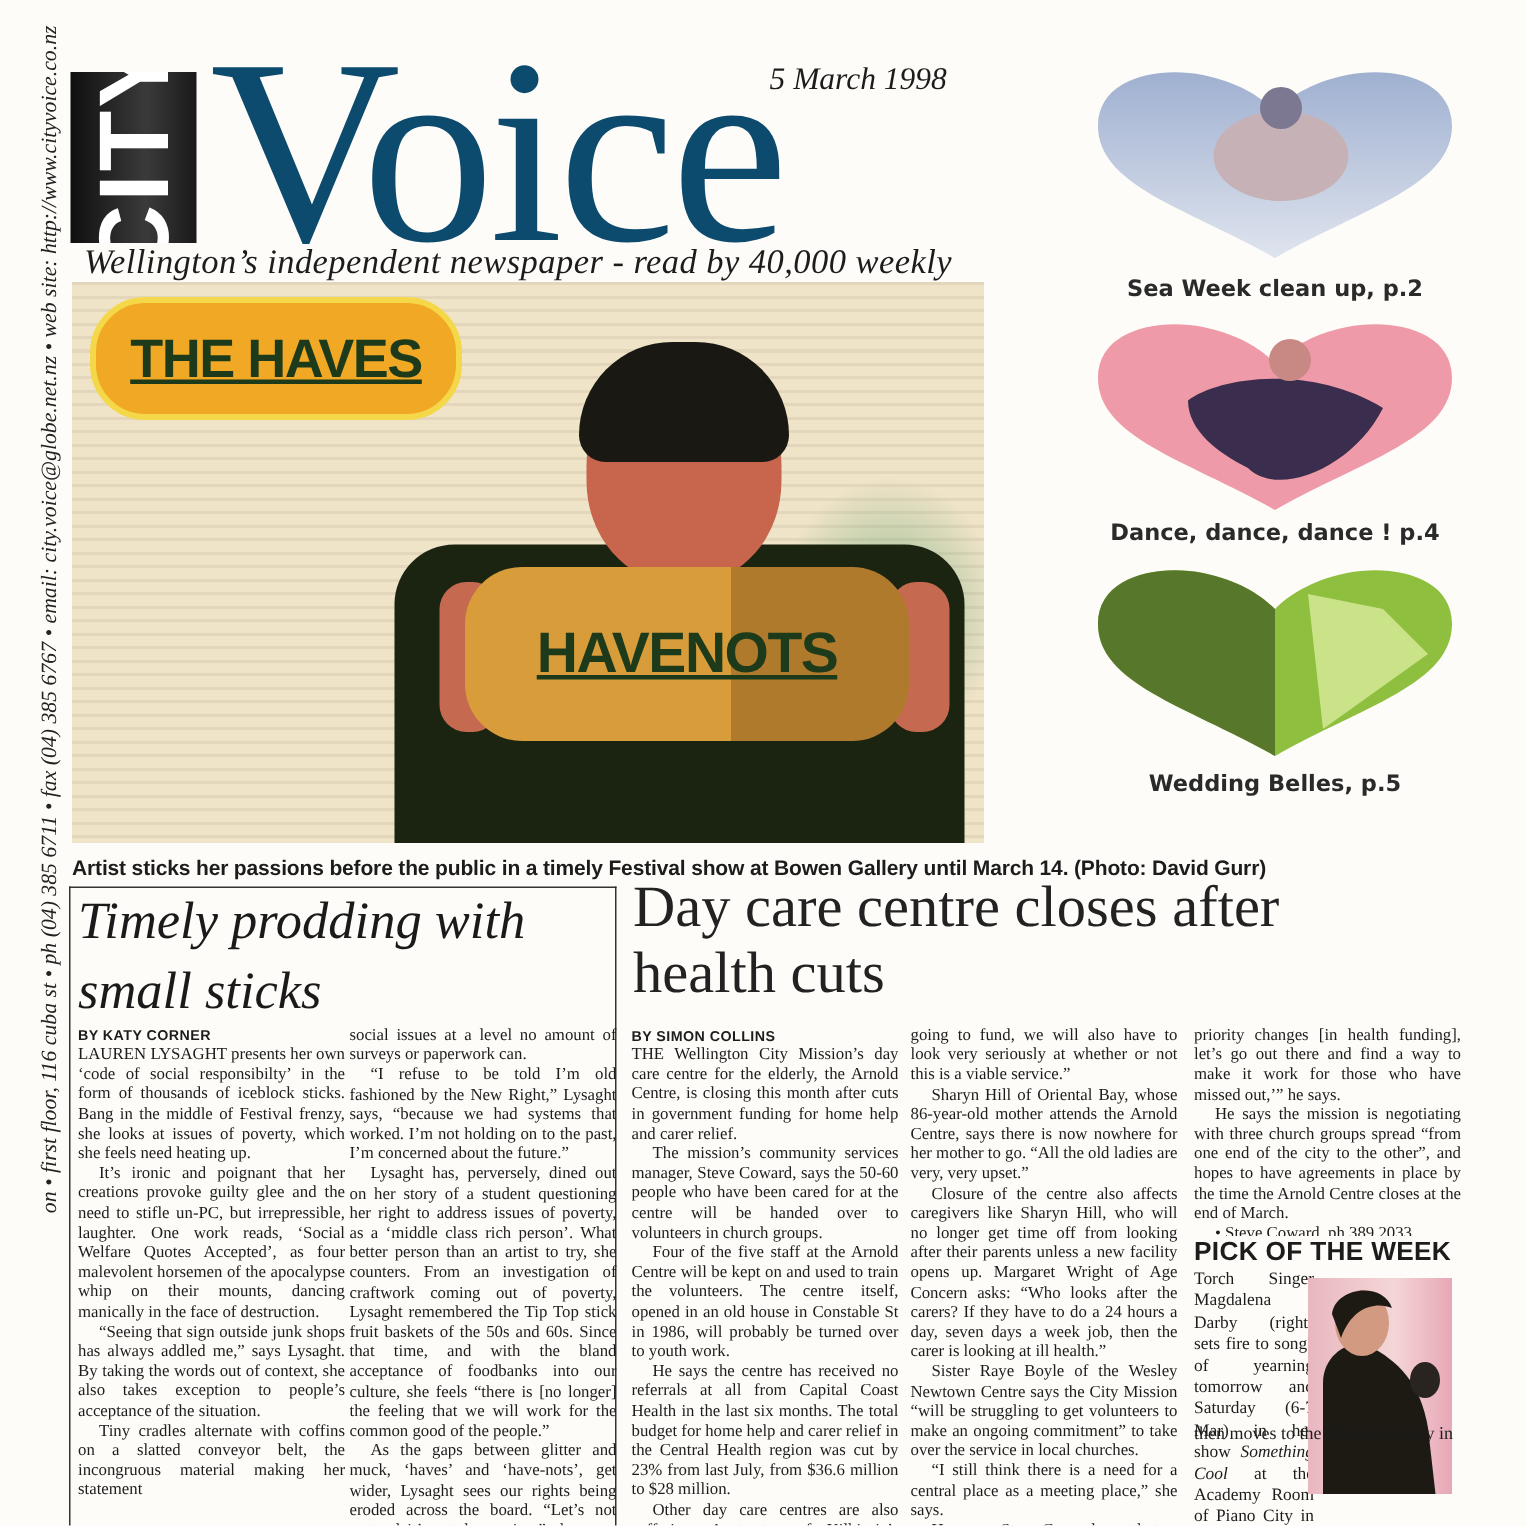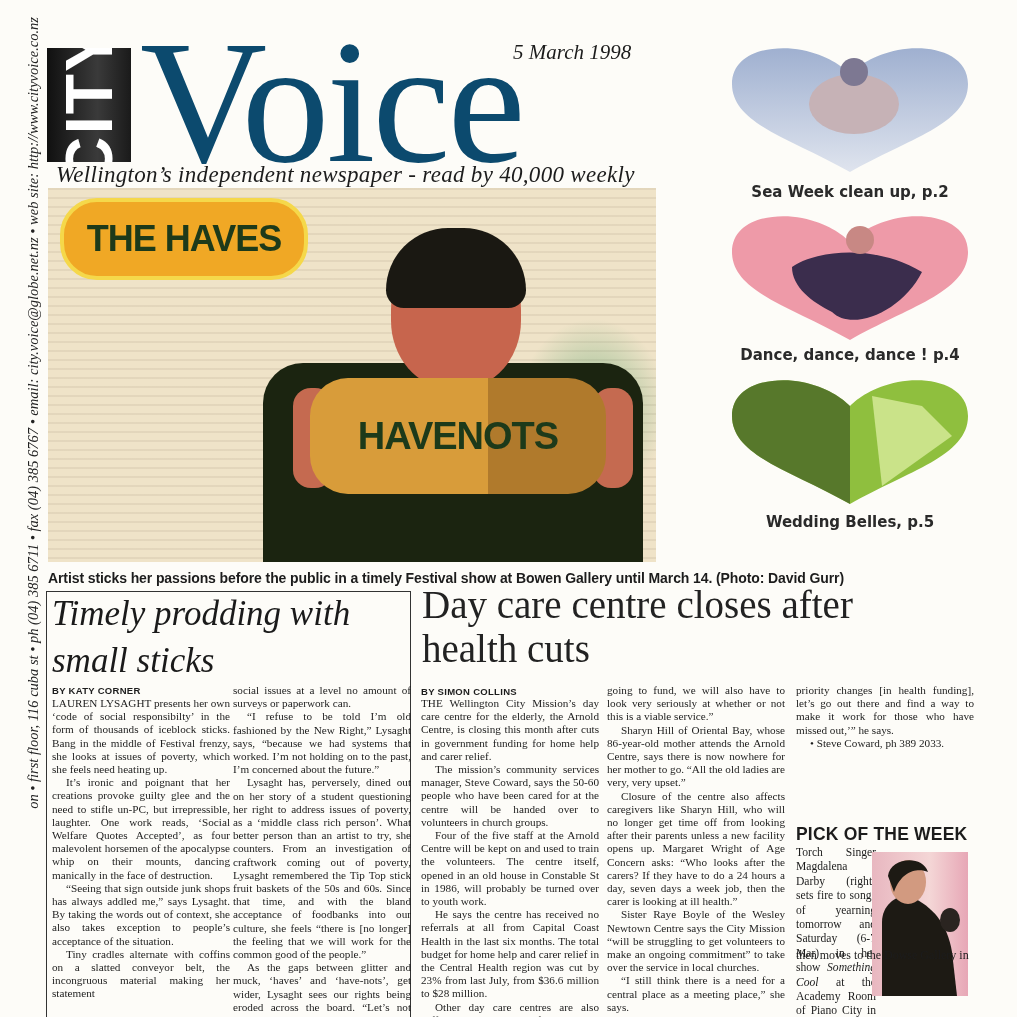--- a/index.html
+++ b/index.html
@@ -52,20 +52,21 @@
     background:repeating-linear-gradient(180deg, rgba(120,100,80,0.10) 0 2px, transparent 2px 9px);
   }
   .sign-haves {
     position:absolute; left:12px; top:10px; width:240px; height:74px;
     border-radius:37px; background:#f0a825; border:4px solid #f5d84a;
     display:flex; align-items:center; justify-content:center;
   }
   .sign-haves span, .sign-havenots span {
     font-family:"Liberation Sans", sans-serif; font-weight:bold; color:#1d3a1a;
     letter-spacing:-1px;
+    text-decoration:underline;
   }
   .sign-haves span { font-size:36px; }
   .person-body {
     position:absolute; left:215px; top:175px; width:380px; height:200px;
     background:#1b2410; border-radius:40px 40px 0 0;
   }
   .person-head {
     position:absolute; left:343px; top:50px; width:130px; height:150px;
     background:#c7654d; border-radius:48% 48% 45% 45%;
   }
@@ -228,20 +229,21 @@
 <div class="col" style="left:607px; top:684px; height:333px;">
   <p>going to fund, we will also have to look very seriously at whether or not this is a viable service.”</p>
   <p class="ind">Sharyn Hill of Oriental Bay, whose 86-year-old mother attends the Arnold Centre, says there is now nowhere for her mother to go. “All the old ladies are very, very upset.”</p>
   <p class="ind">Closure of the centre also affects caregivers like Sharyn Hill, who will no longer get time off from looking after their parents unless a new facility opens up. Margaret Wright of Age Concern asks: “Who looks after the carers? If they have to do a 24 hours a day, seven days a week job, then the carer is looking at ill health.”</p>
   <p class="ind">Sister Raye Boyle of the Wesley Newtown Centre says the City Mission “will be struggling to get volunteers to make an ongoing commitment” to take over the service in local churches.</p>
   <p class="ind">“I still think there is a need for a central place as a meeting place,” she says.</p>
   <p class="ind">However, Steve Coward says that</p>
 </div>
 <div class="col" style="left:796px; top:684px; height:140px;">
   <p>priority changes [in health funding], let’s go out there and find a way to make it work for those who have missed out,’” he says.</p>
+  <p class="ind">He says the mission is negotiating with three church groups spread “from one end of the city to the other”, and hopes to have agreements in place by the time the Arnold Centre closes at the end of March.</p>
   <p class="ind">• Steve Coward, ph 389 2033.</p>
 </div>
 
 <div class="pick-title">PICK OF THE WEEK</div>
 <div class="pick-text">
   <span>Torch Singer Magdalena Darby (right) sets fire to songs of yearning tomorrow and Saturday (6-7 Mar) in her show </span><i>Something Cool</i><span> at the Academy Room of Piano City in Willis St. Darby</span>
 </div>
 <div class="pick-photo">
   <svg width="96" height="144" viewBox="0 0 96 144">
     <path d="M10 144 L 10 70 C 10 50, 30 40, 40 45 C 60 55, 75 70, 80 100 L 85 144 Z" fill="#1d1a14"></path>

